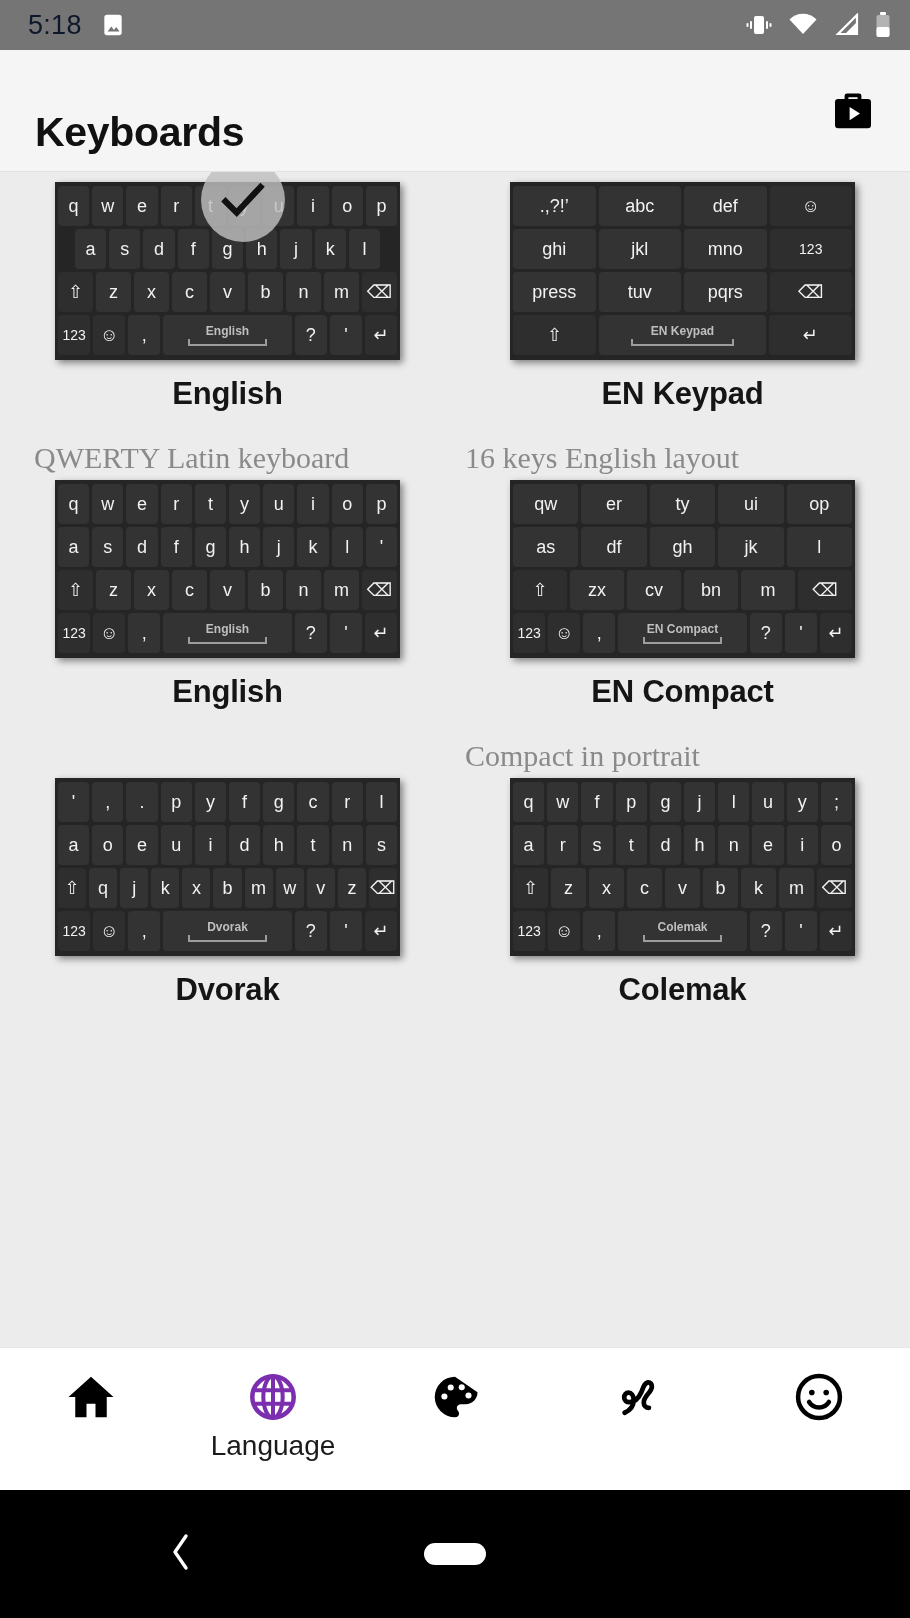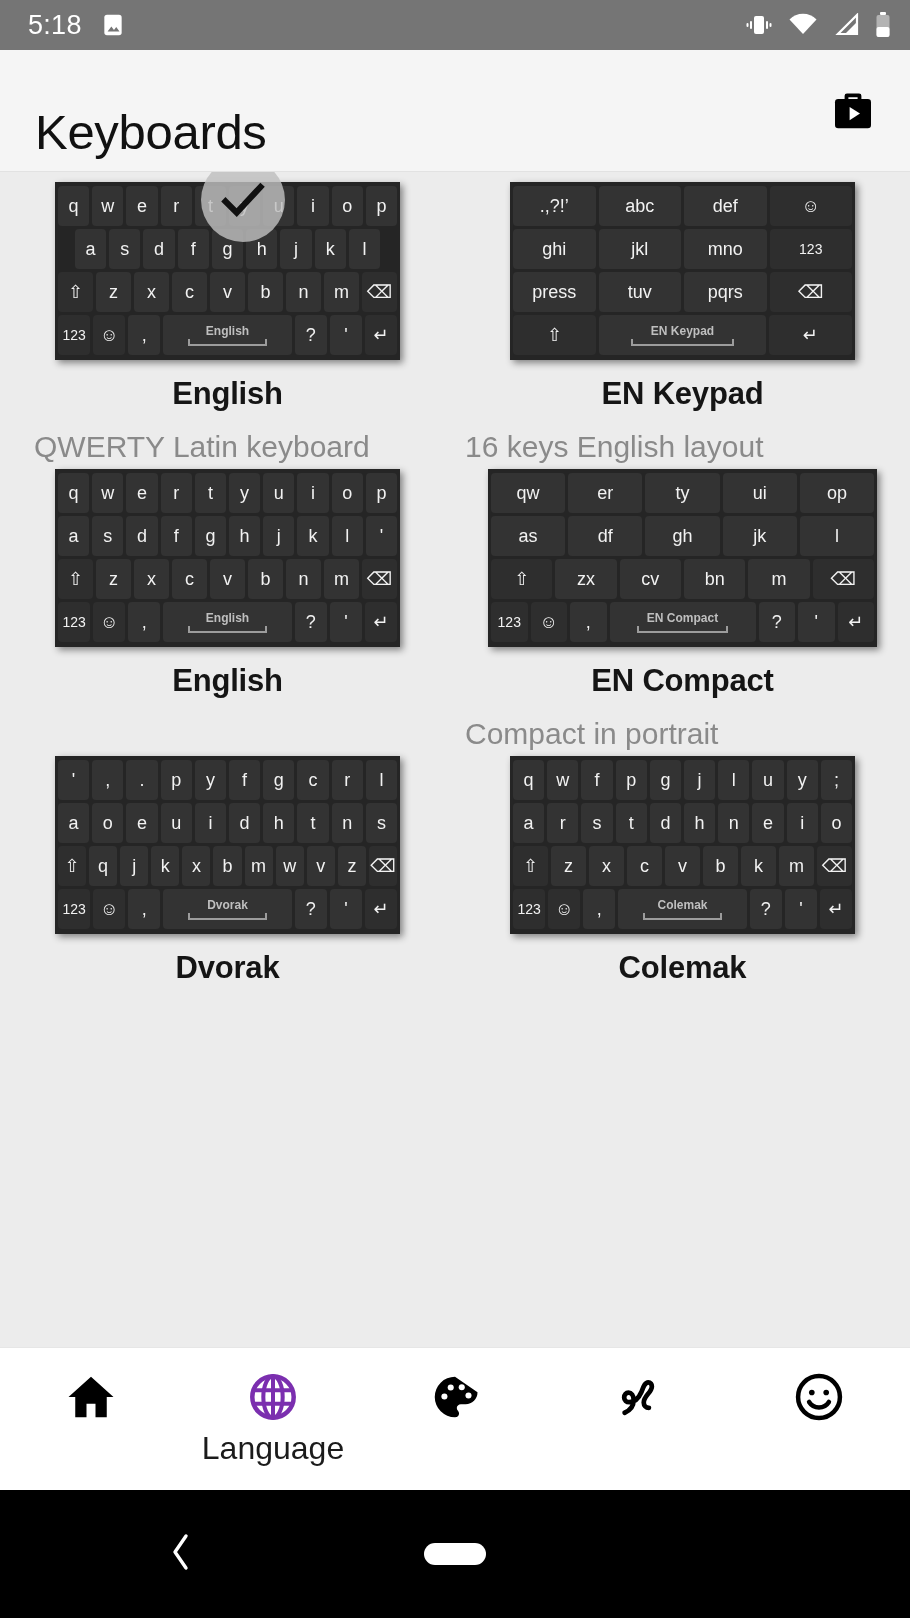--- a/index.html
+++ b/index.html
@@ -7,56 +7,56 @@
     width: 910px; height: 1618px;
     font-family: "Liberation Sans", sans-serif;
     background: #ECECEC;
     overflow: hidden;
   }
 
   
   .status-bar {
     height: 50px; background: #757575;
     display: flex; align-items: center;
-    padding: 0 18px 0 28px; color: #ffffff;
+    padding: 0 18px 0 28px; color: #0f172a;
   }
   .status-time { font-size: 27px; letter-spacing: .3px; }
   .status-left-icons { display: flex; align-items: center; gap: 10px; margin-left: 18px; }
   .status-right { margin-left: auto; display: flex; align-items: center; gap: 14px; }
   .ic { display: inline-flex; align-items: center; justify-content: center; }
 
   
   .app-bar {
     height: 122px; background: #F5F5F5;
     display: flex; align-items: center;
     padding: 0 26px 0 35px;
     border-bottom: 1px solid #E2E2E2;
   }
-  .app-title { font-size: 49px; font-weight: 400; color: #111; letter-spacing: -.3px; margin-top: 43px; }
+  .app-title { font-size: 41px; font-weight: 700; color: #111; letter-spacing: -.3px; margin-top: 43px; }
   .app-bar-actions { margin-left: auto; display: flex; align-items: center; }
   .play-btn { width: 62px; height: 62px; display: flex; align-items: center; justify-content: center; cursor: pointer; }
 
   
   .content {
     position: absolute; top: 172px; left: 0; right: 0; bottom: 271px;
     background: #ECECEC; overflow: hidden;
   }
   .grid {
     display: grid; grid-template-columns: 1fr 1fr;
     column-gap: 0; padding-top: 10px;
   }
   .cell { display: flex; flex-direction: column; align-items: center; padding: 0 10px; }
   .kb-wrap { position: relative; display: inline-block; }
   .kb-title {
     font-size: 31px; font-weight: 700; color: #151515;
     margin-top: 16px; text-align: center; letter-spacing: -.2px;
   }
   .kb-desc {
     font-size: 30px; color: #8A8A8A; line-height: 1.5;
-    margin-top: 12px; align-self: stretch;
+    margin-top: 23px; align-self: stretch; font-family: Liberation Serif, serif;
   }
   .kb-desc.center { }
   .kb-desc.left { text-align: left; padding-left: 24px; }
 
   
   .kb {
     background: #252525;
     padding: 4px 3px 5px 3px;
     box-shadow: 3px 3px 7px rgba(0,0,0,.45);
     display: inline-block;
@@ -100,21 +100,21 @@
     height: 143px; background: #FFFFFF;
     border-top: 1px solid #E6E6E6;
     display: flex; align-items: flex-start;
   }
   .nav-item {
     flex: 1 1 0; height: 100%;
     display: flex; flex-direction: column;
     align-items: center; justify-content: flex-start;
     padding-top: 22px; gap: 6px; cursor: pointer;
   }
-  .nav-label { font-size: 32px; color: #1B1B1B; }
+  .nav-label { font-size: 28px; color: #1B1B1B; }
 
   
   .sys-nav {
     position: absolute; left: 0; right: 0; bottom: 0;
     height: 128px; background: #000;
     display: flex; align-items: center;
   }
   .sys-back { position: absolute; left: 168px; }
   .sys-pill {
     position: absolute; left: 50%; transform: translateX(-50%);
@@ -301,21 +301,21 @@
                 <div class="sp-label">English</div>
                 <div class="sp-bar"></div>
               </div>
               <div class="key">?</div>
               <div class="key">'</div>
               <div class="key mod">↵</div>
             </div></div></div>
         <div class="kb-title">English</div>
       </div>
       <div class="cell">
-        <div class="kb-wrap"><div class="kb" style="width: 389px;"><div class="kb-row">
+        <div class="kb-wrap"><div class="kb" style="width: 345px;"><div class="kb-row">
               <div class="key">qw</div>
               <div class="key">er</div>
               <div class="key">ty</div>
               <div class="key">ui</div>
               <div class="key">op</div>
             </div><div class="kb-row">
               <div class="key">as</div>
               <div class="key">df</div>
               <div class="key">gh</div>
               <div class="key">jk</div>

